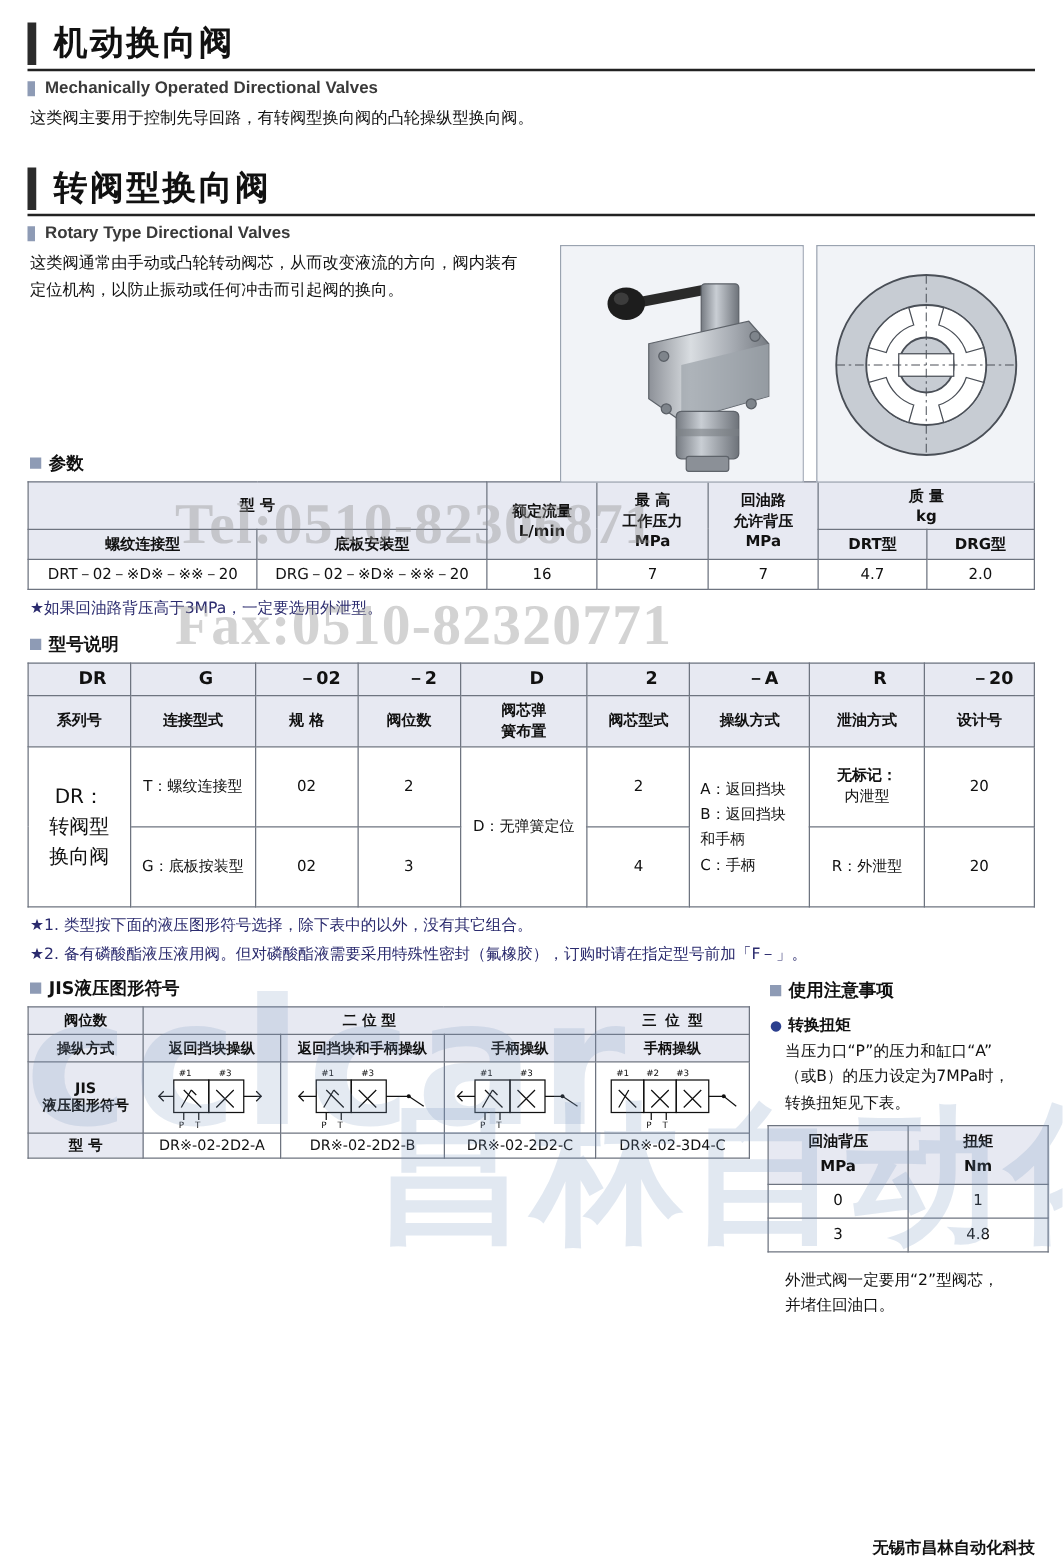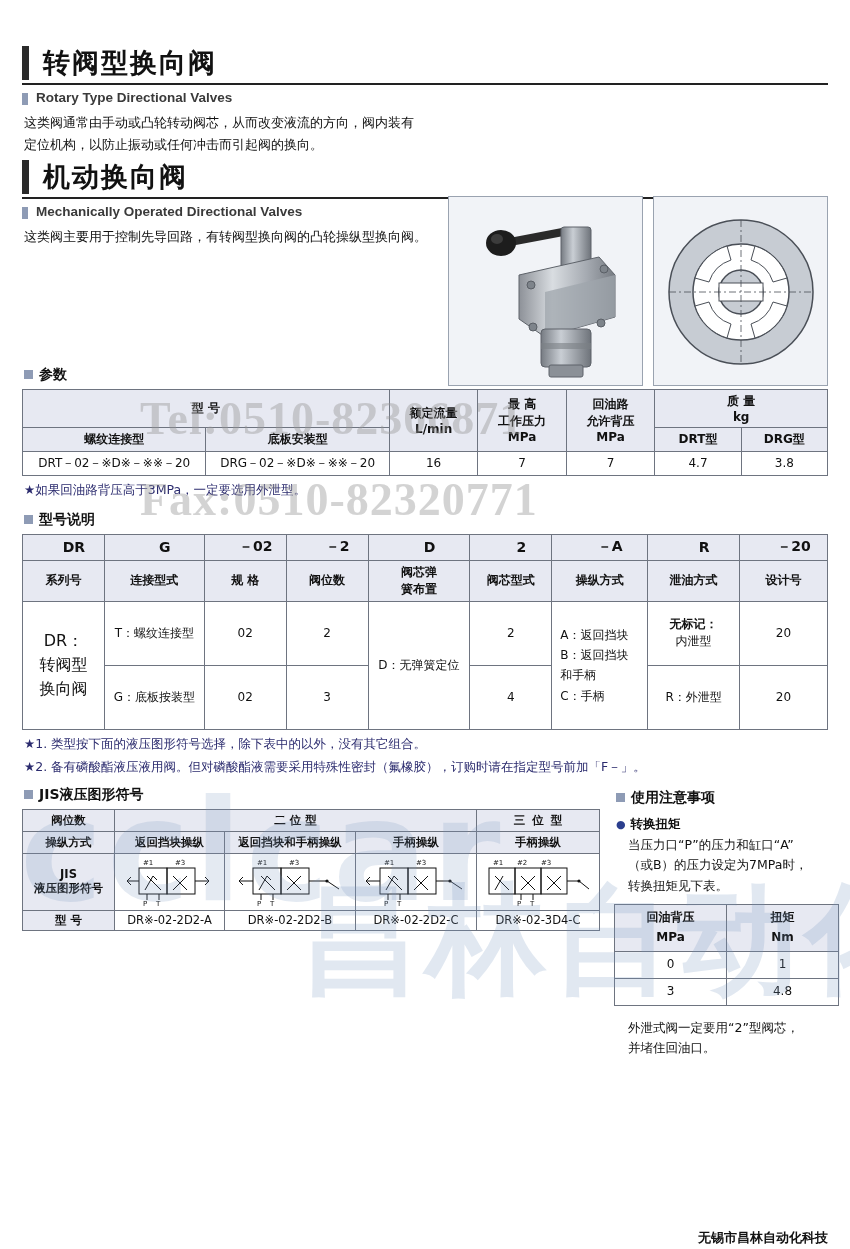--- a/index.html
+++ b/index.html
@@ -113,32 +113,32 @@
 </head>
 <body>
 
 <div class="page">
 
   <div class="wm wm-tel">Tel:0510-82306871</div>
   <div class="wm wm-fax">Fax:0510-82320771</div>
   <div class="wm wm-big">cclcar</div>
   <div class="wm wm-big2">昌林自动化</div>
 
+  <div class="sec">
+    <div class="h-cn">机动换向阀</div>
+    <div class="h-rule"></div>
+    <div class="h-en">Mechanically Operated Directional Valves</div>
+    <div class="body-cn">这类阀主要用于控制先导回路，有转阀型换向阀的凸轮操纵型换向阀。</div>
+  </div>
+
   <div class="sec" style="margin-top:28px;">
     <div class="h-cn">转阀型换向阀</div>
     <div class="h-rule"></div>
     <div class="h-en">Rotary Type Directional Valves</div>
     <div class="body-cn" style="width:390px;">这类阀通常由手动或凸轮转动阀芯，从而改变液流的方向，阀内装有定位机构，以防止振动或任何冲击而引起阀的换向。</div>
-  </div>
-
-  <div class="sec">
-    <div class="h-cn">机动换向阀</div>
-    <div class="h-rule"></div>
-    <div class="h-en">Mechanically Operated Directional Valves</div>
-    <div class="body-cn">这类阀主要用于控制先导回路，有转阀型换向阀的凸轮操纵型换向阀。</div>
   </div>
 
   <div class="img-row">
     <div class="img-box valve">
       <svg width="195" height="190" viewBox="0 0 195 190">
         <defs>
           <linearGradient id="mt" x1="0" y1="0" x2="1" y2="0">
             <stop offset="0%" stop-color="#8d9198"></stop>
             <stop offset="35%" stop-color="#d9dde1"></stop>
             <stop offset="70%" stop-color="#a6abb2"></stop>
@@ -227,21 +227,21 @@
       </tr>
     </thead>
     <tbody>
       <tr>
         <td>DRT－02－※D※－※※－20</td>
         <td>DRG－02－※D※－※※－20</td>
         <td>16</td>
         <td>7</td>
         <td>7</td>
         <td>4.7</td>
-        <td>3.8</td>
+        <td>2.0</td>
       </tr>
     </tbody>
   </table>
   <div class="note star">★如果回油路背压高于3MPa，一定要选用外泄型。</div>
 
   <div class="sub-title">
     <span class="sq"></span><span>型号说明</span>
   </div>
   <table class="tbl-model">
     <tbody>

